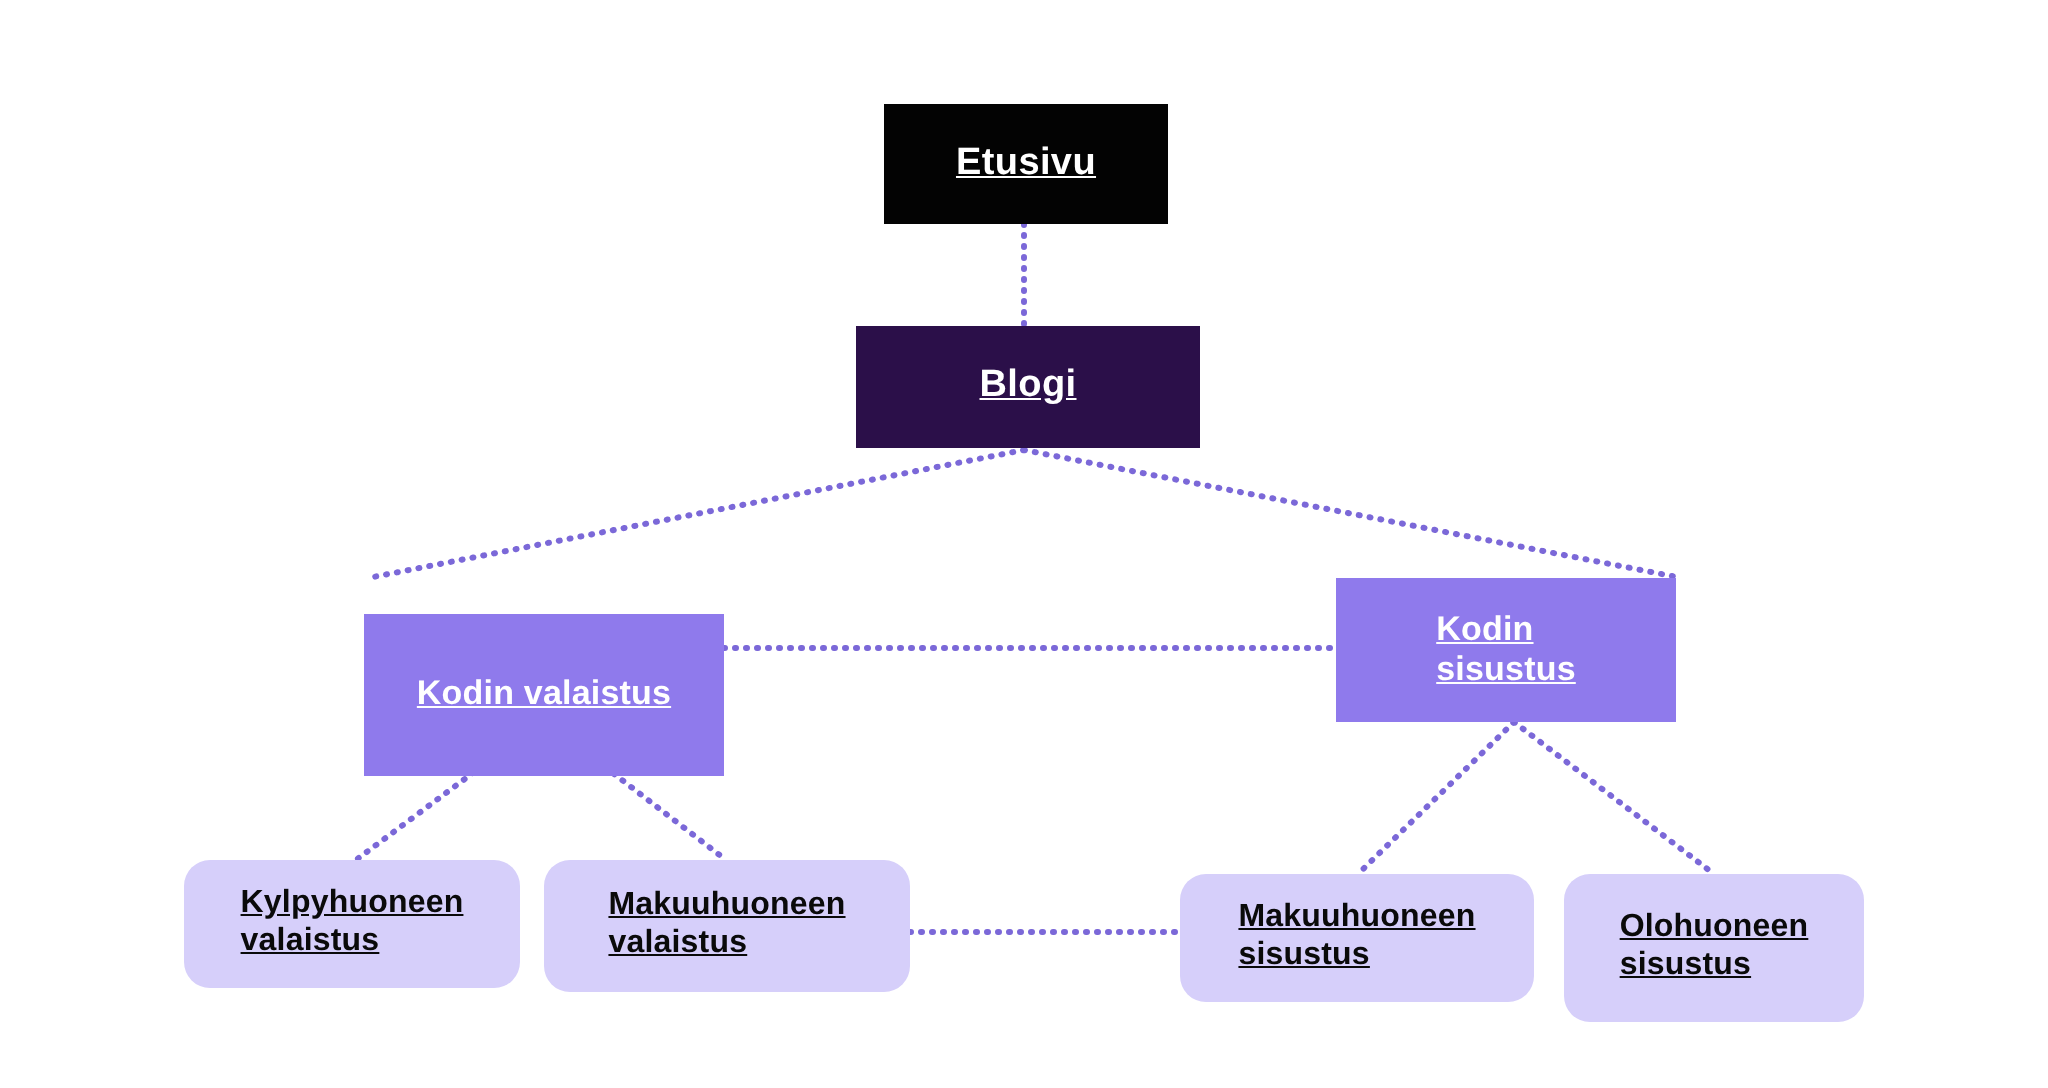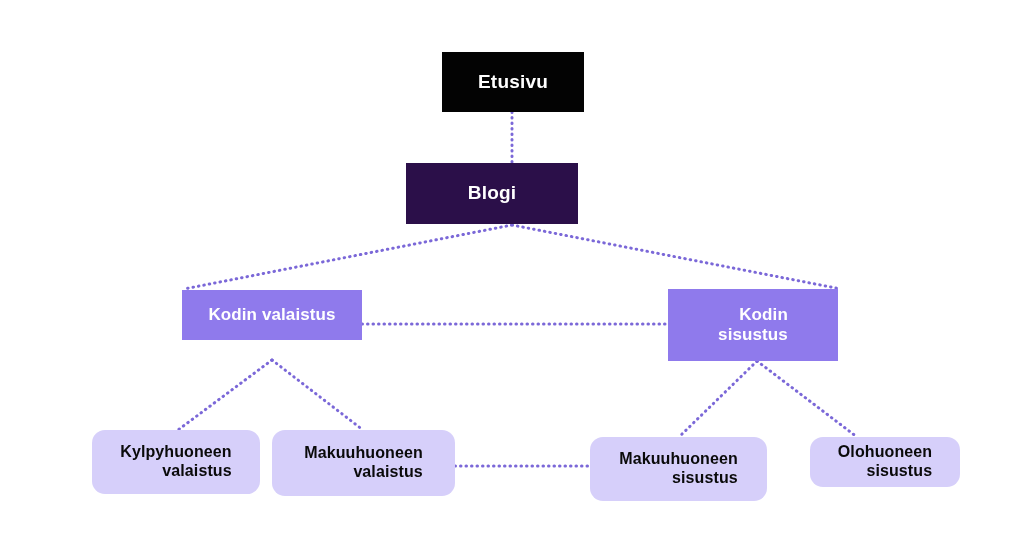--- a/index.html
+++ b/index.html
@@ -31,25 +31,26 @@
     height: 544px;
     pointer-events: none;
   }
 
   .node {
     position: absolute;
     box-sizing: border-box;
     display: flex;
     align-items: center;
     justify-content: center;
-    text-align: right;
+    text-align: left;
     font-weight: bold;
     line-height: 1.18;
     padding: 4px 8px;
     z-index: 2;
+    text-decoration: underline;
   }
 
   .node-label {
     display: block;
     white-space: pre-line;
   }
 
   
   .node.level-root {
     background: #030303;
@@ -97,25 +98,25 @@
       <line x1="272" y1="360" x2="363" y2="430" stroke="#7b68d8" stroke-width="3" stroke-linecap="round" stroke-dasharray="0.5 5"></line>
       <line x1="757" y1="361" x2="679" y2="437" stroke="#7b68d8" stroke-width="3" stroke-linecap="round" stroke-dasharray="0.5 5"></line>
       <line x1="757" y1="361" x2="857" y2="437" stroke="#7b68d8" stroke-width="3" stroke-linecap="round" stroke-dasharray="0.5 5"></line>
       <line x1="455" y1="466" x2="590" y2="466" stroke="#7b68d8" stroke-width="3" stroke-linecap="round" stroke-dasharray="0.5 5"></line>
     </svg>
 
   <div class="node level-root" style="left:442px; top:52px; width:142px; height:60px;">
     <span class="node-label">Etusivu</span>
   </div>
 
-  <div class="node level-one" style="left:406px; top:163px; width:172px; height:61px;">
+  <div class="node level-one" style="left:428px; top:163px; width:172px; height:61px;">
     <span class="node-label">Blogi</span>
   </div>
 
-  <div class="node level-two" style="left:182px; top:290px; width:180px; height:50px;">
+  <div class="node level-two" style="left:182px; top:307px; width:180px; height:81px;">
     <span class="node-label">Kodin valaistus</span>
   </div>
 
   <div class="node level-two" style="left:668px; top:289px; width:170px; height:72px;">
     <span class="node-label">Kodin
 sisustus</span>
   </div>
 
   <div class="node level-three" style="left:92px; top:430px; width:168px; height:64px;">
     <span class="node-label">Kylpyhuoneen
@@ -125,18 +126,18 @@
   <div class="node level-three" style="left:272px; top:430px; width:183px; height:66px;">
     <span class="node-label">Makuuhuoneen
 valaistus</span>
   </div>
 
   <div class="node level-three" style="left:590px; top:437px; width:177px; height:64px;">
     <span class="node-label">Makuuhuoneen
 sisustus</span>
   </div>
 
-  <div class="node level-three" style="left:782px; top:437px; width:150px; height:50px;margin-left:28px;">
+  <div class="node level-three" style="left:782px; top:437px; width:150px; height:74px;">
     <span class="node-label">Olohuoneen
 sisustus</span>
   </div>
 
 </div>
 
 </body></html>

